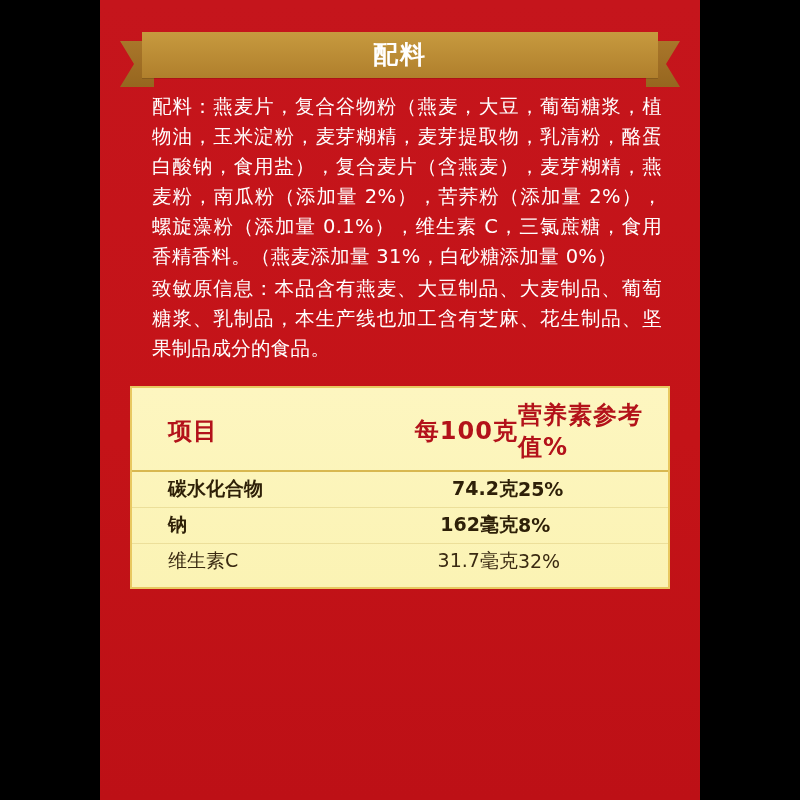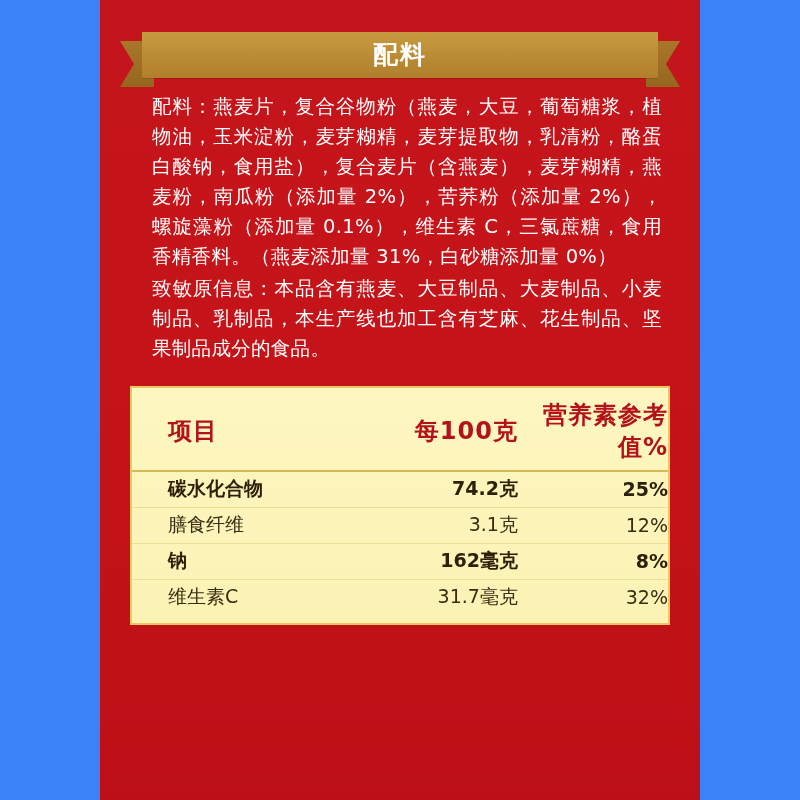--- a/index.html
+++ b/index.html
@@ -10,21 +10,21 @@
     width: 800px;
     height: 800px;
     background: #ffffff;
     font-family: "DejaVu Sans", "Liberation Sans", sans-serif;
     overflow: hidden;
   }
   #page {
     position: relative;
     width: 800px;
     height: 800px;
-    background: #3b82f6;
+    background: #000000;
   }
   .red-panel {
     position: absolute;
     left: 100px;
     top: 0px;
     width: 600px;
     height: 800px;
     background: #c7161d;
     background: linear-gradient(180deg, #c5151c 0%, #c41318 55%, #bd1016 100%);
   }
@@ -122,64 +122,59 @@
     border-bottom: 2px solid #d8b850;
     letter-spacing: 1px;
   }
   table.nutrition td {
     padding: 4px 0 5px 0;
     border-bottom: 1px solid #ecdf9a;
   }
   table.nutrition tr:last-child td { border-bottom: none; }
   .col-item { text-align: left; padding-left: 36px !important; width: 42%; }
   .col-per  { text-align: right; width: 30%; margin-top: 40px; }
-  .col-nrv  { text-align: right; width: 28%; }
+  .col-nrv  { text-align: left; width: 28%; }
   .bold-row td { font-weight: bold; color: #2e2008; }
 </style>
 </head>
 <body>
 
 <div id="page">
   <div class="red-panel"></div>
 
   <div id="ingredients-section">
     <div class="ribbon">
       <div class="tail-left"></div>
       <div class="tail-right"></div>
       <div class="band"></div>
       <div class="title">配料</div>
     </div>
     <div class="body-text">
       <p>配料：燕麦片，复合谷物粉（燕麦，大豆，葡萄糖浆，植物油，玉米淀粉，麦芽糊精，麦芽提取物，乳清粉，酪蛋白酸钠，食用盐），复合麦片（含燕麦），麦芽糊精，燕麦粉，南瓜粉（添加量 2%），苦荞粉（添加量 2%），螺旋藻粉（添加量 0.1%），维生素 C，三氯蔗糖，食用香精香料。（燕麦添加量 31%，白砂糖添加量 0%）</p>
-      <p>致敏原信息：本品含有燕麦、大豆制品、大麦制品、小麦制品、乳制品，本生产线也加工含有芝麻、花生制品、坚果制品成分的食品。</p>
+      <p>致敏原信息：本品含有燕麦、大豆制品、大麦制品、葡萄糖浆、乳制品，本生产线也加工含有芝麻、花生制品、坚果制品成分的食品。</p>
     </div>
   </div>
 
   <div id="nutrition-section">
 
     <div class="table-wrap">
       <table class="nutrition">
         <thead>
           <tr>
             <th class="col-item">项目</th>
             <th class="col-per">每100克</th>
             <th class="col-nrv">营养素参考值%</th>
           </tr>
         </thead>
         <tbody id="nutrition-body">
             <tr class="bold-row">
               <td class="col-item">碳水化合物</td>
               <td class="col-per">74.2克</td>
               <td class="col-nrv">25%</td>
             </tr>
-            <tr>
-              <td class="col-item">膳食纤维</td>
-              <td class="col-per">3.1克</td>
-              <td class="col-nrv">12%</td>
-            </tr>
             <tr class="bold-row">
               <td class="col-item">钠</td>
               <td class="col-per">162毫克</td>
               <td class="col-nrv">8%</td>
             </tr>
             <tr>
               <td class="col-item">维生素C</td>
               <td class="col-per">31.7毫克</td>
               <td class="col-nrv">32%</td>
             </tr>

